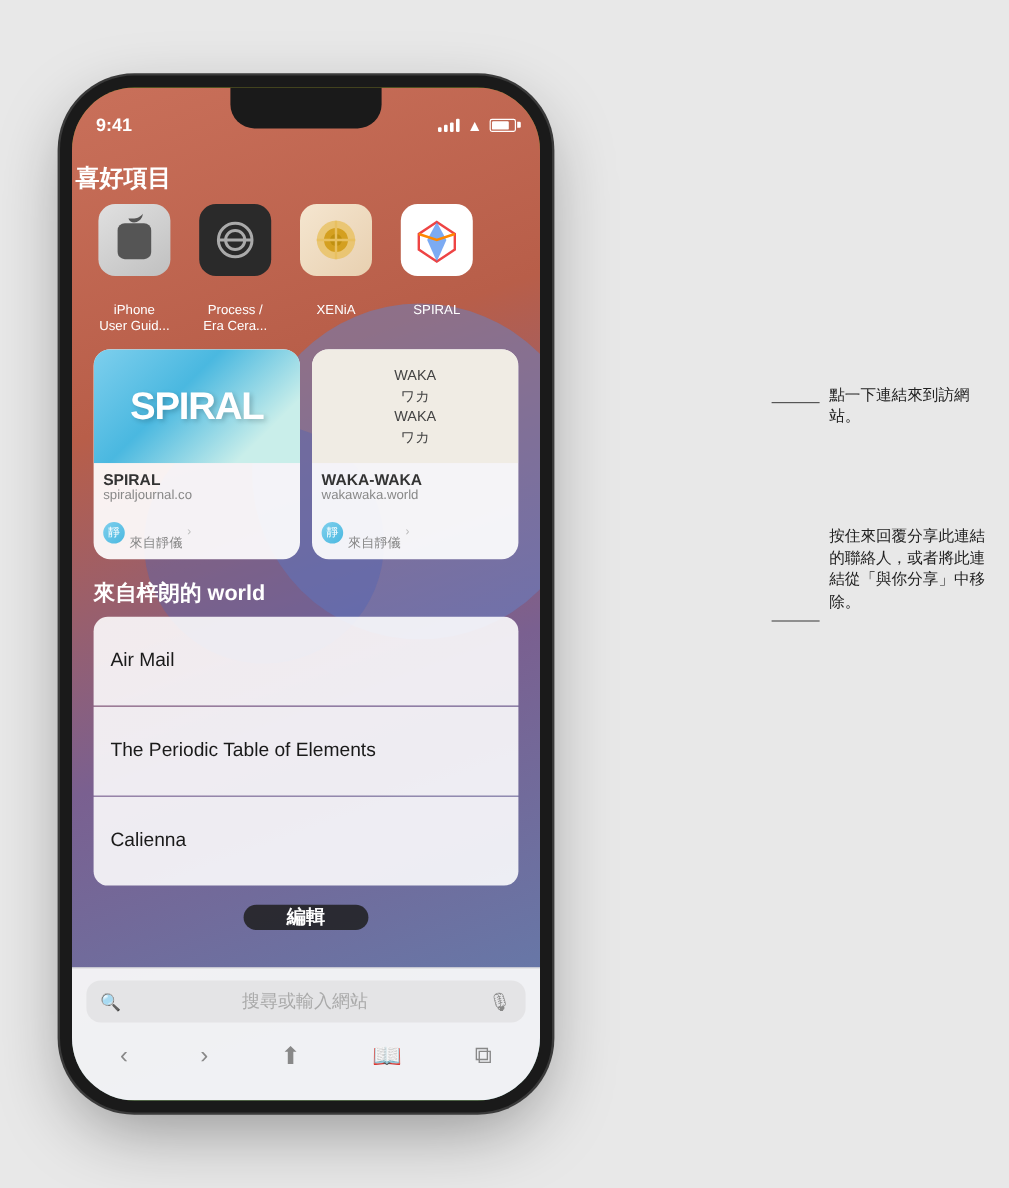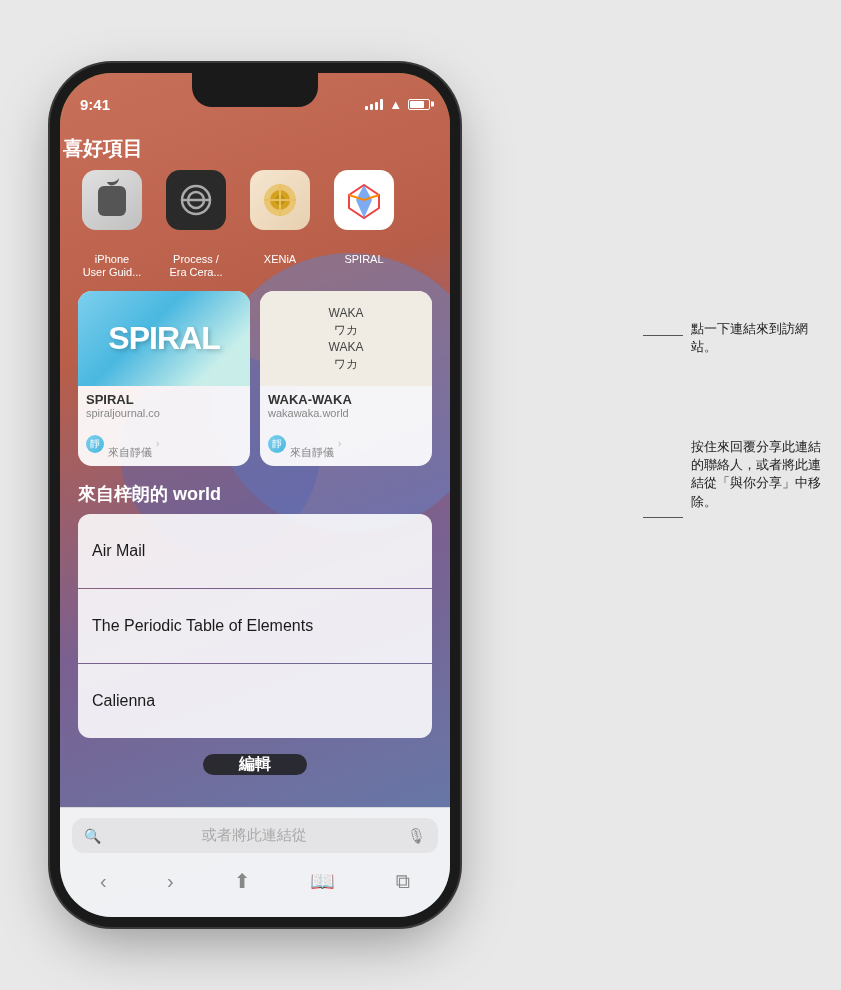--- a/index.html
+++ b/index.html
@@ -547,21 +547,21 @@
         <div class="tab-row">Calienna</div>
       </div>
 
       <div class="edit-btn-container">
         <button class="edit-btn">編輯</button>
       </div>
 
       <div class="bottom-bar">
         <div class="search-bar">
           <span class="search-icon-inner">🔍</span>
-          <span class="search-placeholder">或者將此連結從</span>
+          <span class="search-placeholder">搜尋或輸入網站</span>
           <span class="mic-icon">🎙</span>
         </div>
         <div class="toolbar">
           <button class="toolbar-btn">‹</button>
           <button class="toolbar-btn">›</button>
           <button class="toolbar-btn">⬆</button>
           <button class="toolbar-btn active">📖</button>
           <button class="toolbar-btn">⧉</button>
         </div>
       </div>

